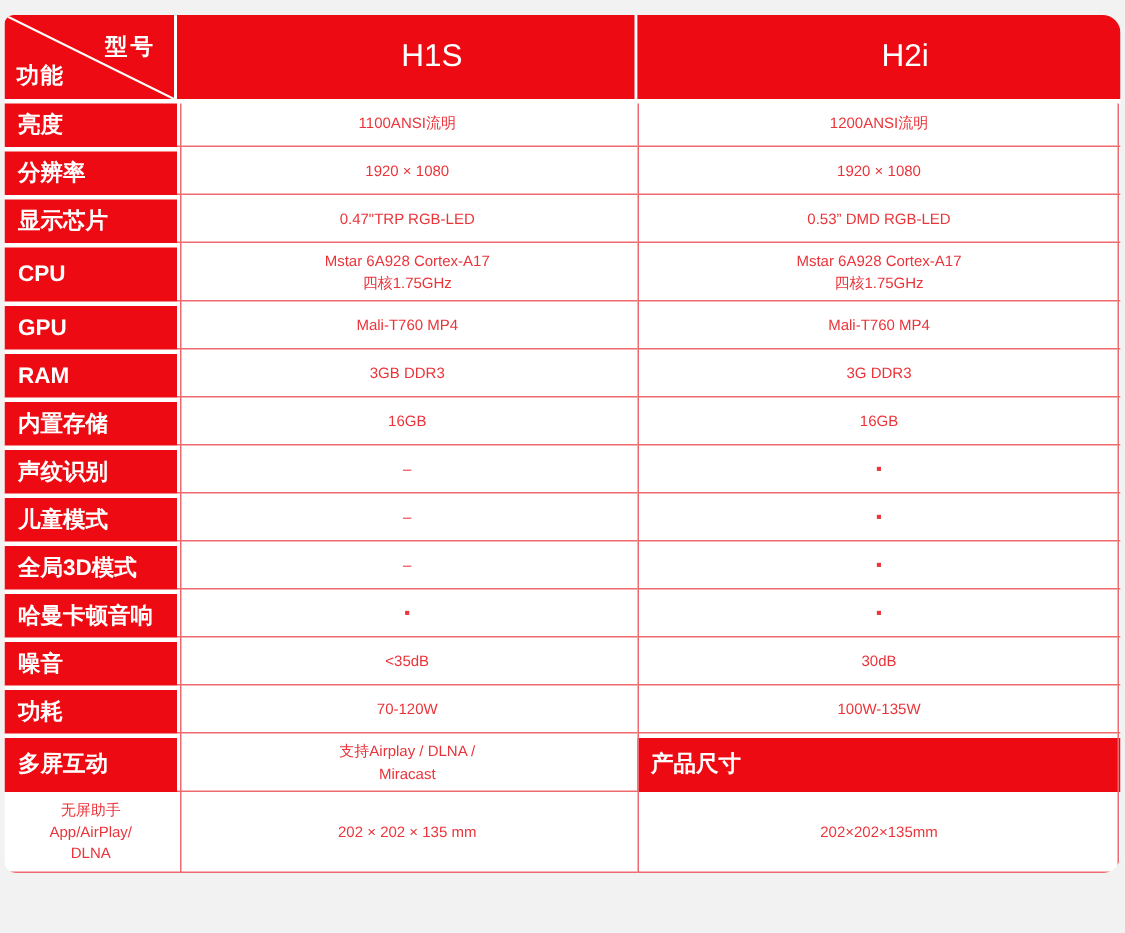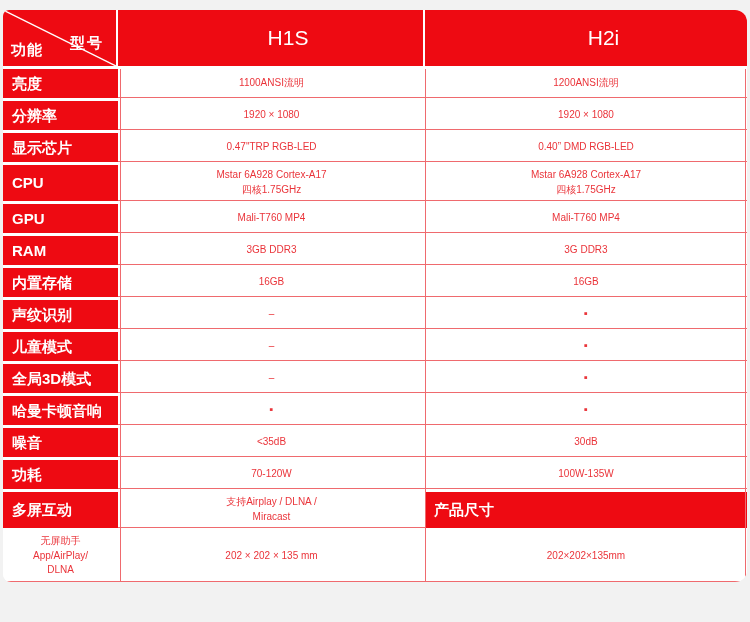--- a/index.html
+++ b/index.html
@@ -37,21 +37,21 @@
   .cell{min-width:0;}
   .corner{
     position:relative;
     background:var(--red);
     color:#fff;
     font-weight:bold;
     font-size:15px;
     border-right:2px solid #fff;
   }
   .corner .diag{position:absolute;left:0;top:0;width:100%;height:100%;display:block;}
-  .corner-top{position:absolute;top:24px;right:12px;letter-spacing:2px;}
+  .corner-top{position:absolute;top:12px;right:12px;letter-spacing:2px;}
   .corner-bottom{position:absolute;bottom:6px;left:8px;letter-spacing:1px;}
   .head{
     background:var(--red);
     color:#fff;
     font-size:21px;
     display:flex;align-items:center;justify-content:center;padding-left:35px;
   }
   .head.h1{border-right:2px solid #fff;}
   .label{
     background:var(--red);
@@ -102,21 +102,21 @@
       <div class="cell head h2">H2i</div>
 
     <div class="cell label">亮度</div>
         <div class="cell val">1100ANSI流明</div>
         <div class="cell val">1200ANSI流明</div>
         <div class="cell label">分辨率</div>
         <div class="cell val">1920 × 1080</div>
         <div class="cell val">1920 × 1080</div>
         <div class="cell label">显示芯片</div>
         <div class="cell val">0.47"TRP RGB-LED</div>
-        <div class="cell val">0.40” DMD RGB-LED</div>
+        <div class="cell val">0.53” DMD RGB-LED</div>
         <div class="cell label">CPU</div>
         <div class="cell val">Mstar 6A928 Cortex-A17
 四核1.75GHz</div>
         <div class="cell val">Mstar 6A928 Cortex-A17
 四核1.75GHz</div>
         <div class="cell label">GPU</div>
         <div class="cell val">Mali-T760 MP4</div>
         <div class="cell val">Mali-T760 MP4</div>
         <div class="cell label">RAM</div>
         <div class="cell val">3GB DDR3</div>

